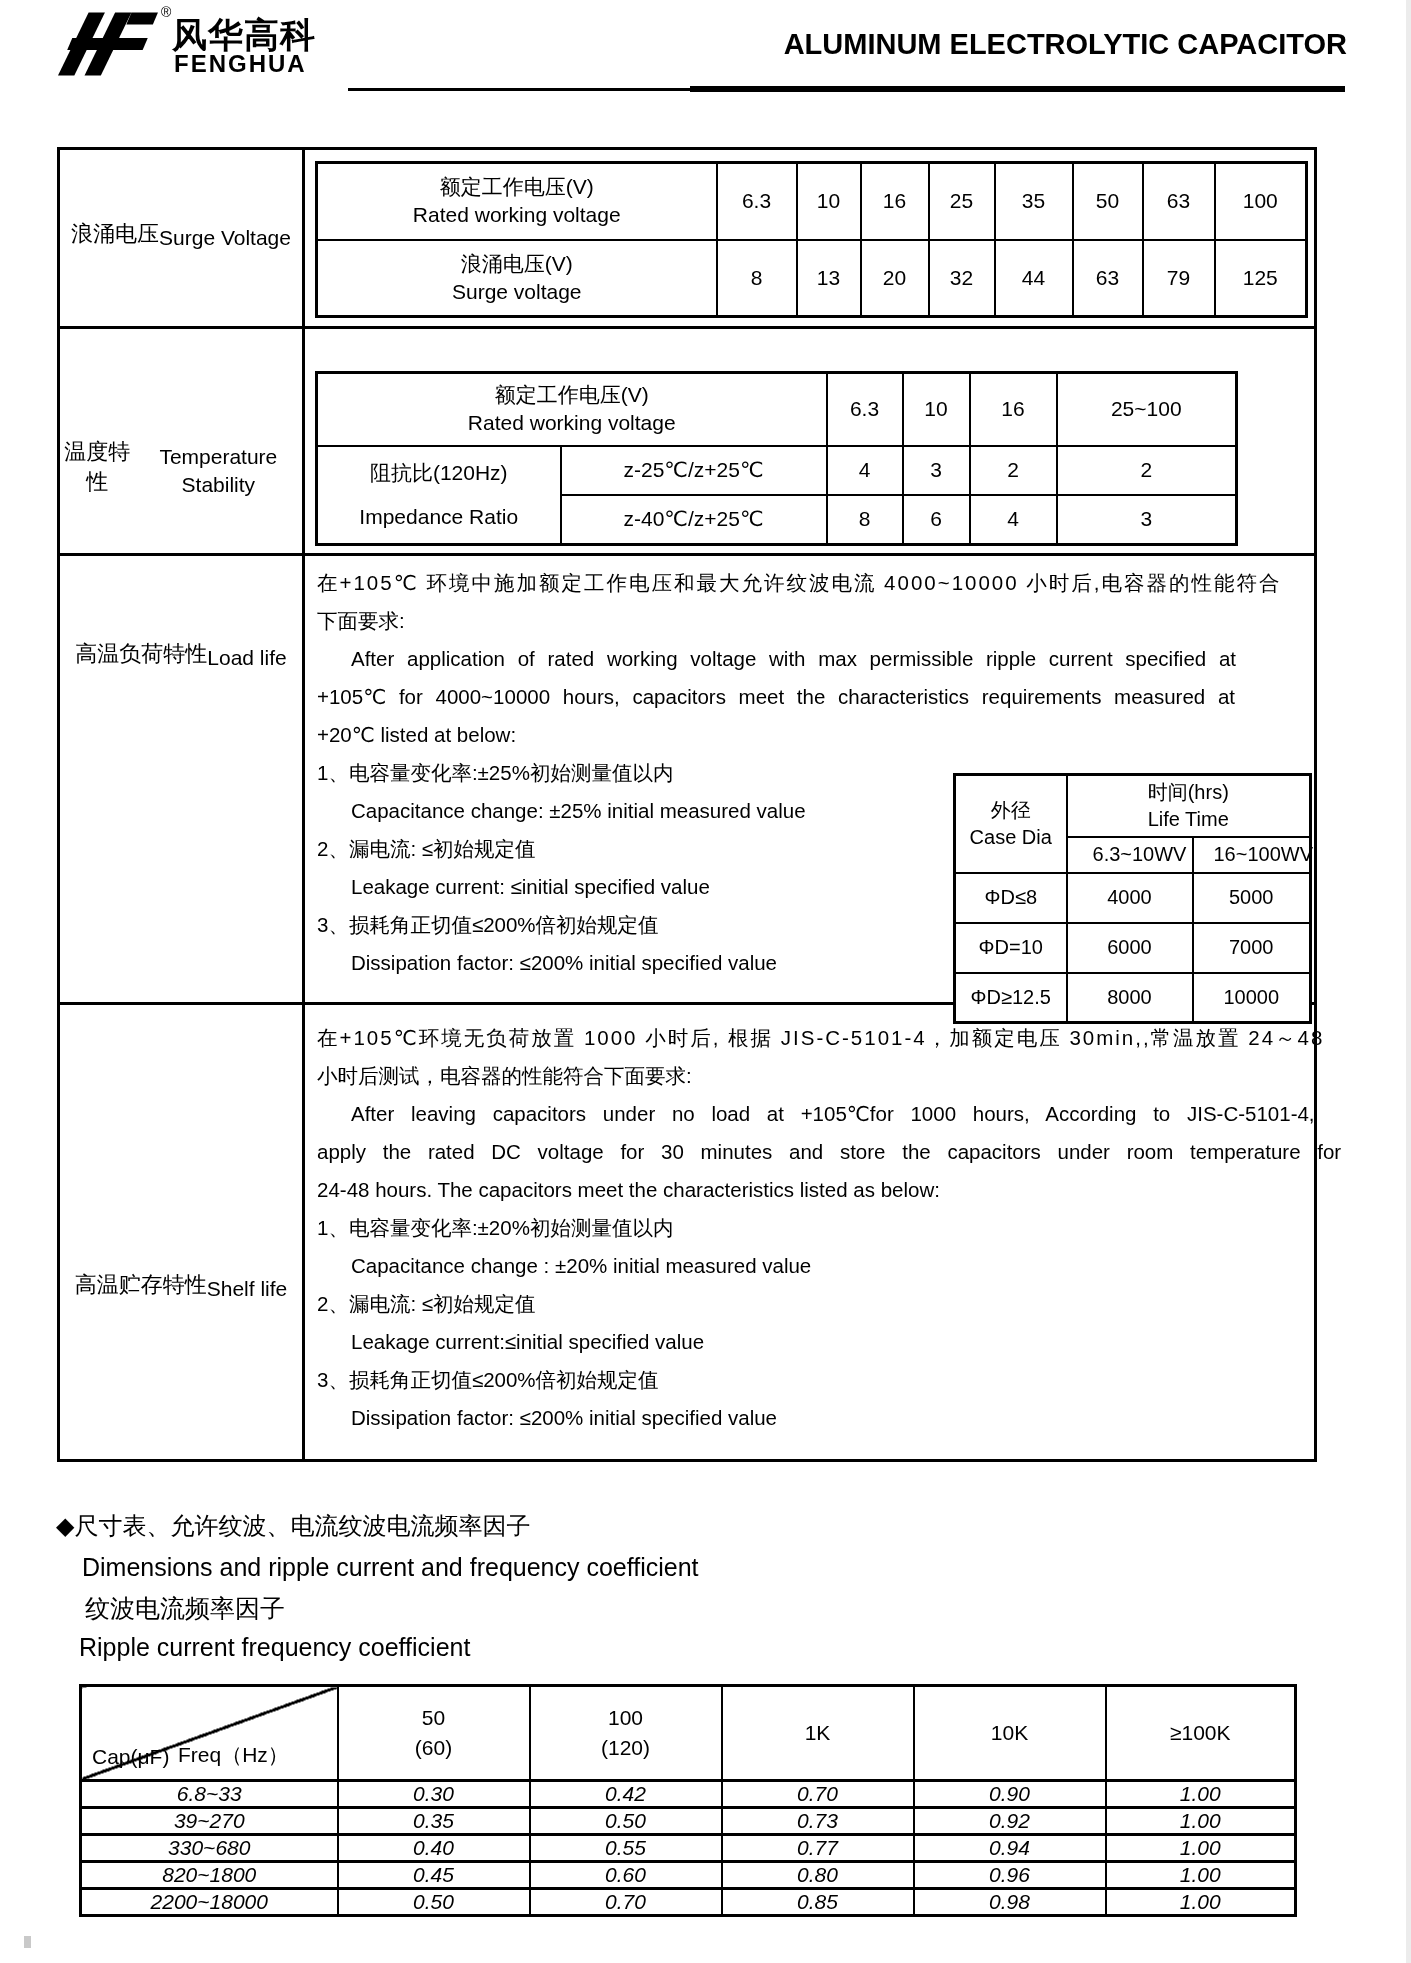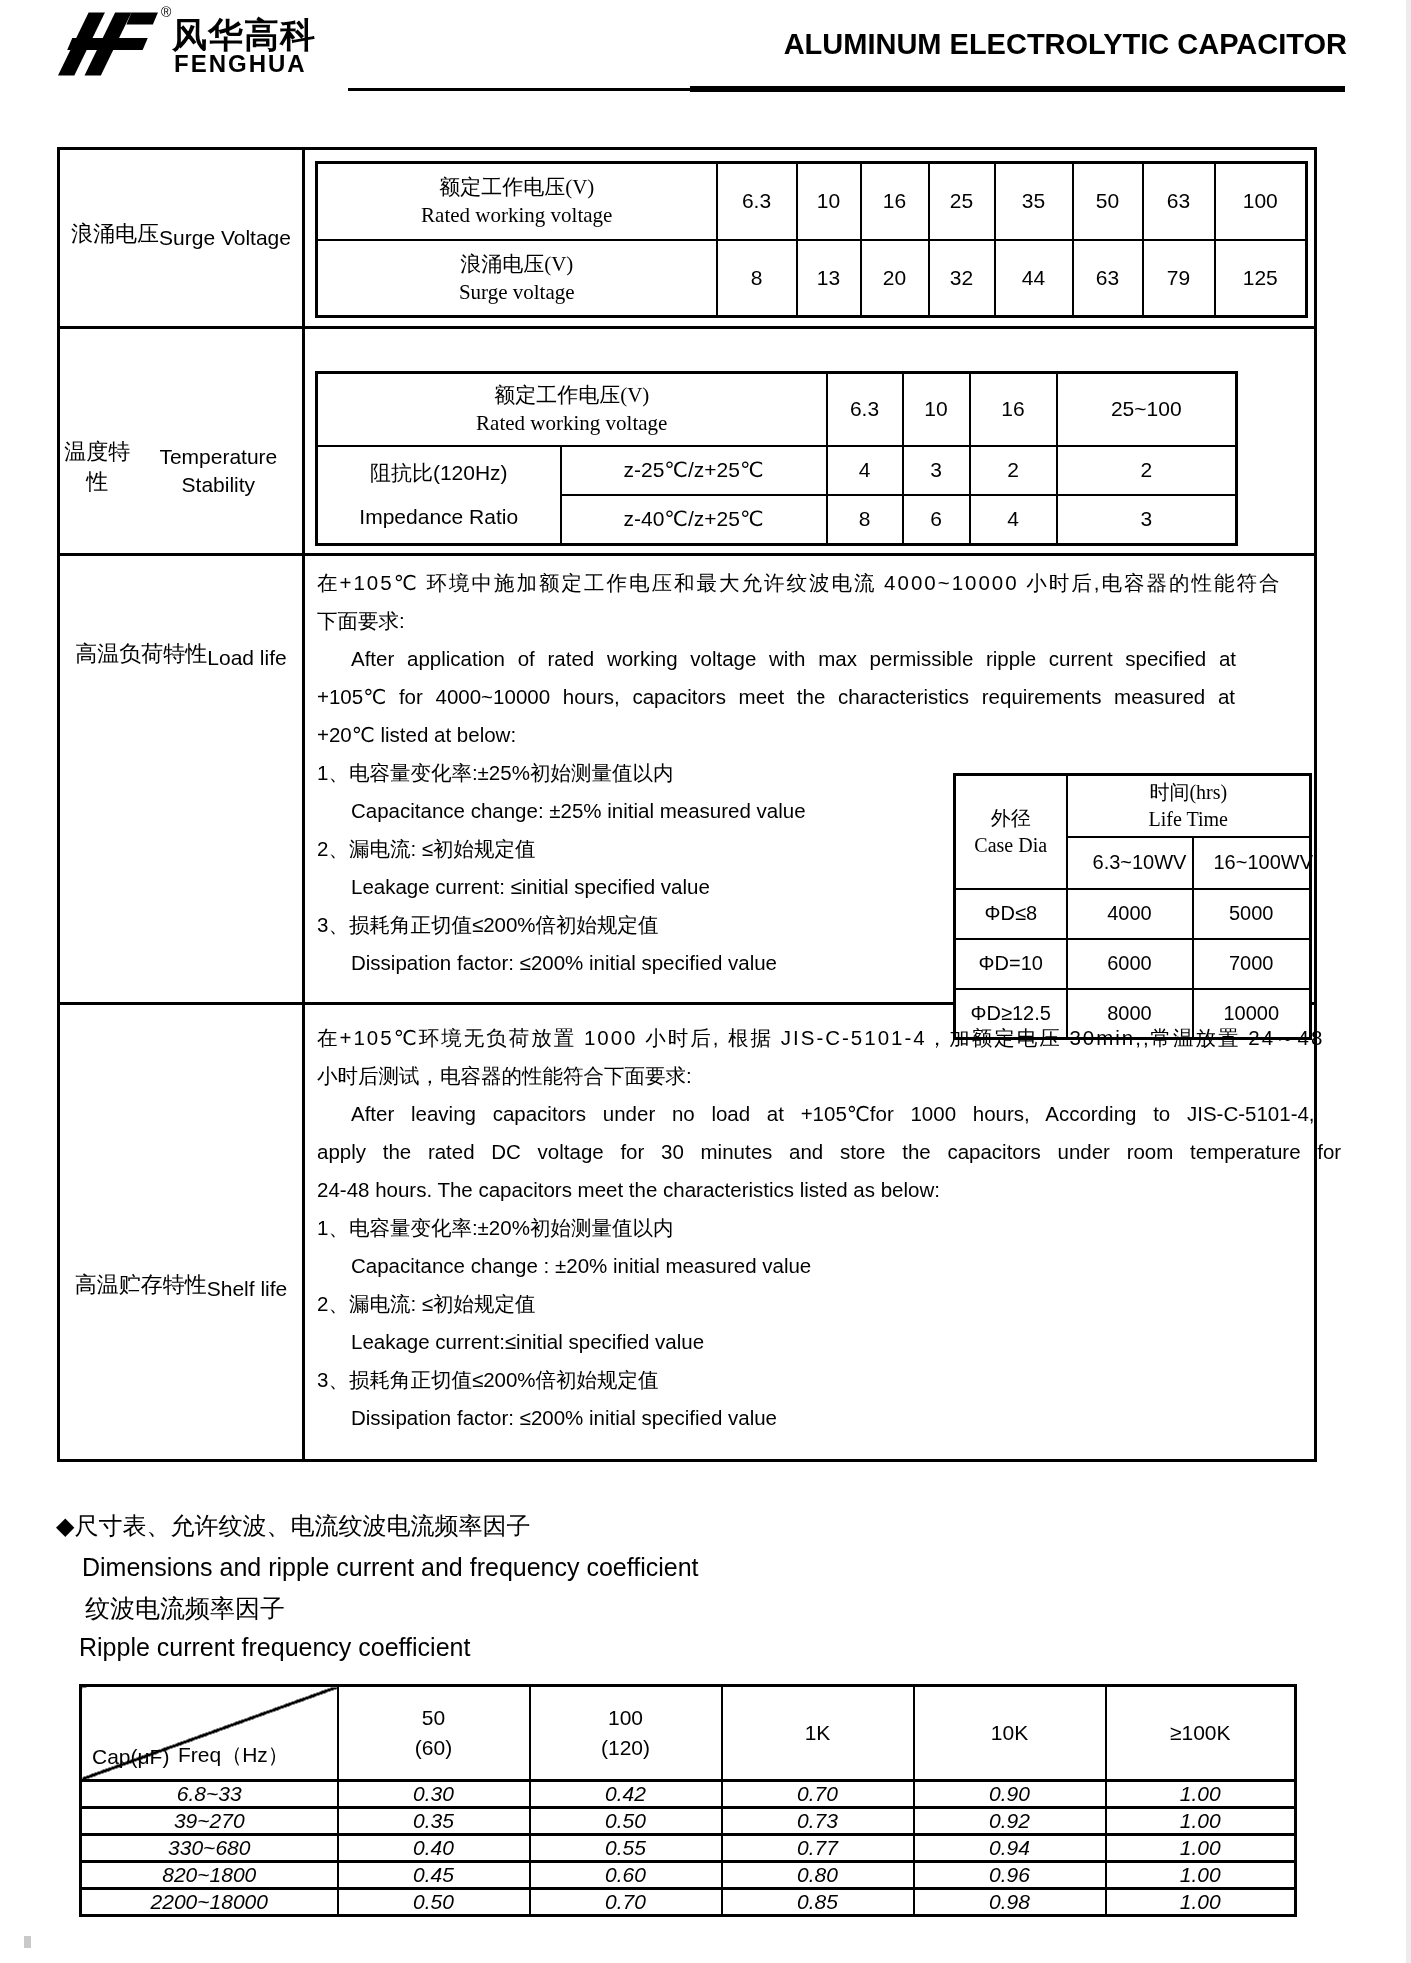--- a/index.html
+++ b/index.html
@@ -32,21 +32,21 @@
   .o-label .en { font-size:21px; line-height:28px; }
   .sh2 .labwrap { transform:translateY(30px); }
   .sh3 .labwrap { transform:translateY(-121px); }
   .sh4 .labwrap { transform:translateY(56px); }
   .labwrap { display:flex; flex-direction:row; align-items:center; }
   .o-content { flex:1; position:relative; }
 
   
   .itable { border-collapse:collapse; table-layout:fixed; position:absolute; border:3px solid #000; background:#fff; }
   .itable td { border:2px solid #000; text-align:center; vertical-align:middle; font-size:21px; }
-  .hdr2 div { line-height:28px;font-family:Liberation Serif, serif; }
+  .hdr2 div { line-height:28px; }
   .surge { left:10px; top:11px; width:990px; }
   .surge td { height:77px; }
   .temp { left:10px; top:42px; width:920px; }
   .temp tr.h td { height:73px; }
   .temp tr.d td { height:44px; }
   .impcell { padding:4px; }
   .impcell div { line-height:44px; }
 
   
   .tblock { position:absolute; left:12px; font-size:20.5px; line-height:38px; white-space:nowrap; }
@@ -54,21 +54,21 @@
   .ind { padding-left:34px; }
   .ws-l { word-spacing:7px; }
   .ws-s { word-spacing:11px; }
   .cjk { letter-spacing:2px; }
 
   
   .life-wrap { position:absolute; left:648px; top:217px; }
   .life { position:static; width:356px; }
   .life td { font-size:20px; }
   .life tr.a td { height:62px; } .life td.case { height:98px; }
-  .life tr.b td { height:52px;padding-left:20px; }
+  .life tr.b td { height:36px;padding-left:20px; }
   .life tr.c td { height:50px; }
   .life .hdr2 div { line-height:27px; }
 
   
   .sec1 { position:absolute; left:56px; top:1510px; font-size:24px; }
   .sec2 { position:absolute; left:82px; top:1553px; font-size:25px; }
   .sec3 { position:absolute; left:85px; top:1592px; font-size:25px; }
   .sec4 { position:absolute; left:79px; top:1633px; font-size:25px; }
 
   

